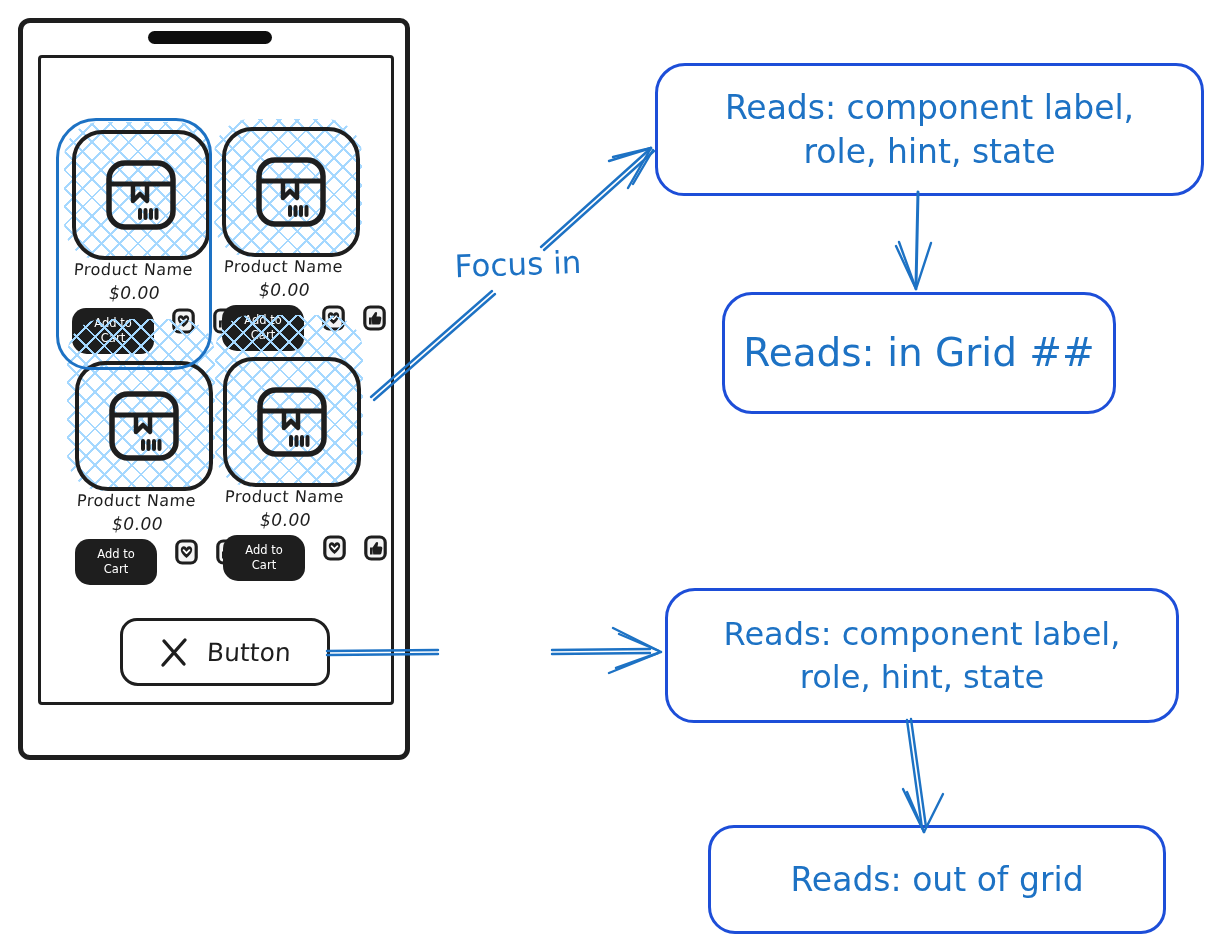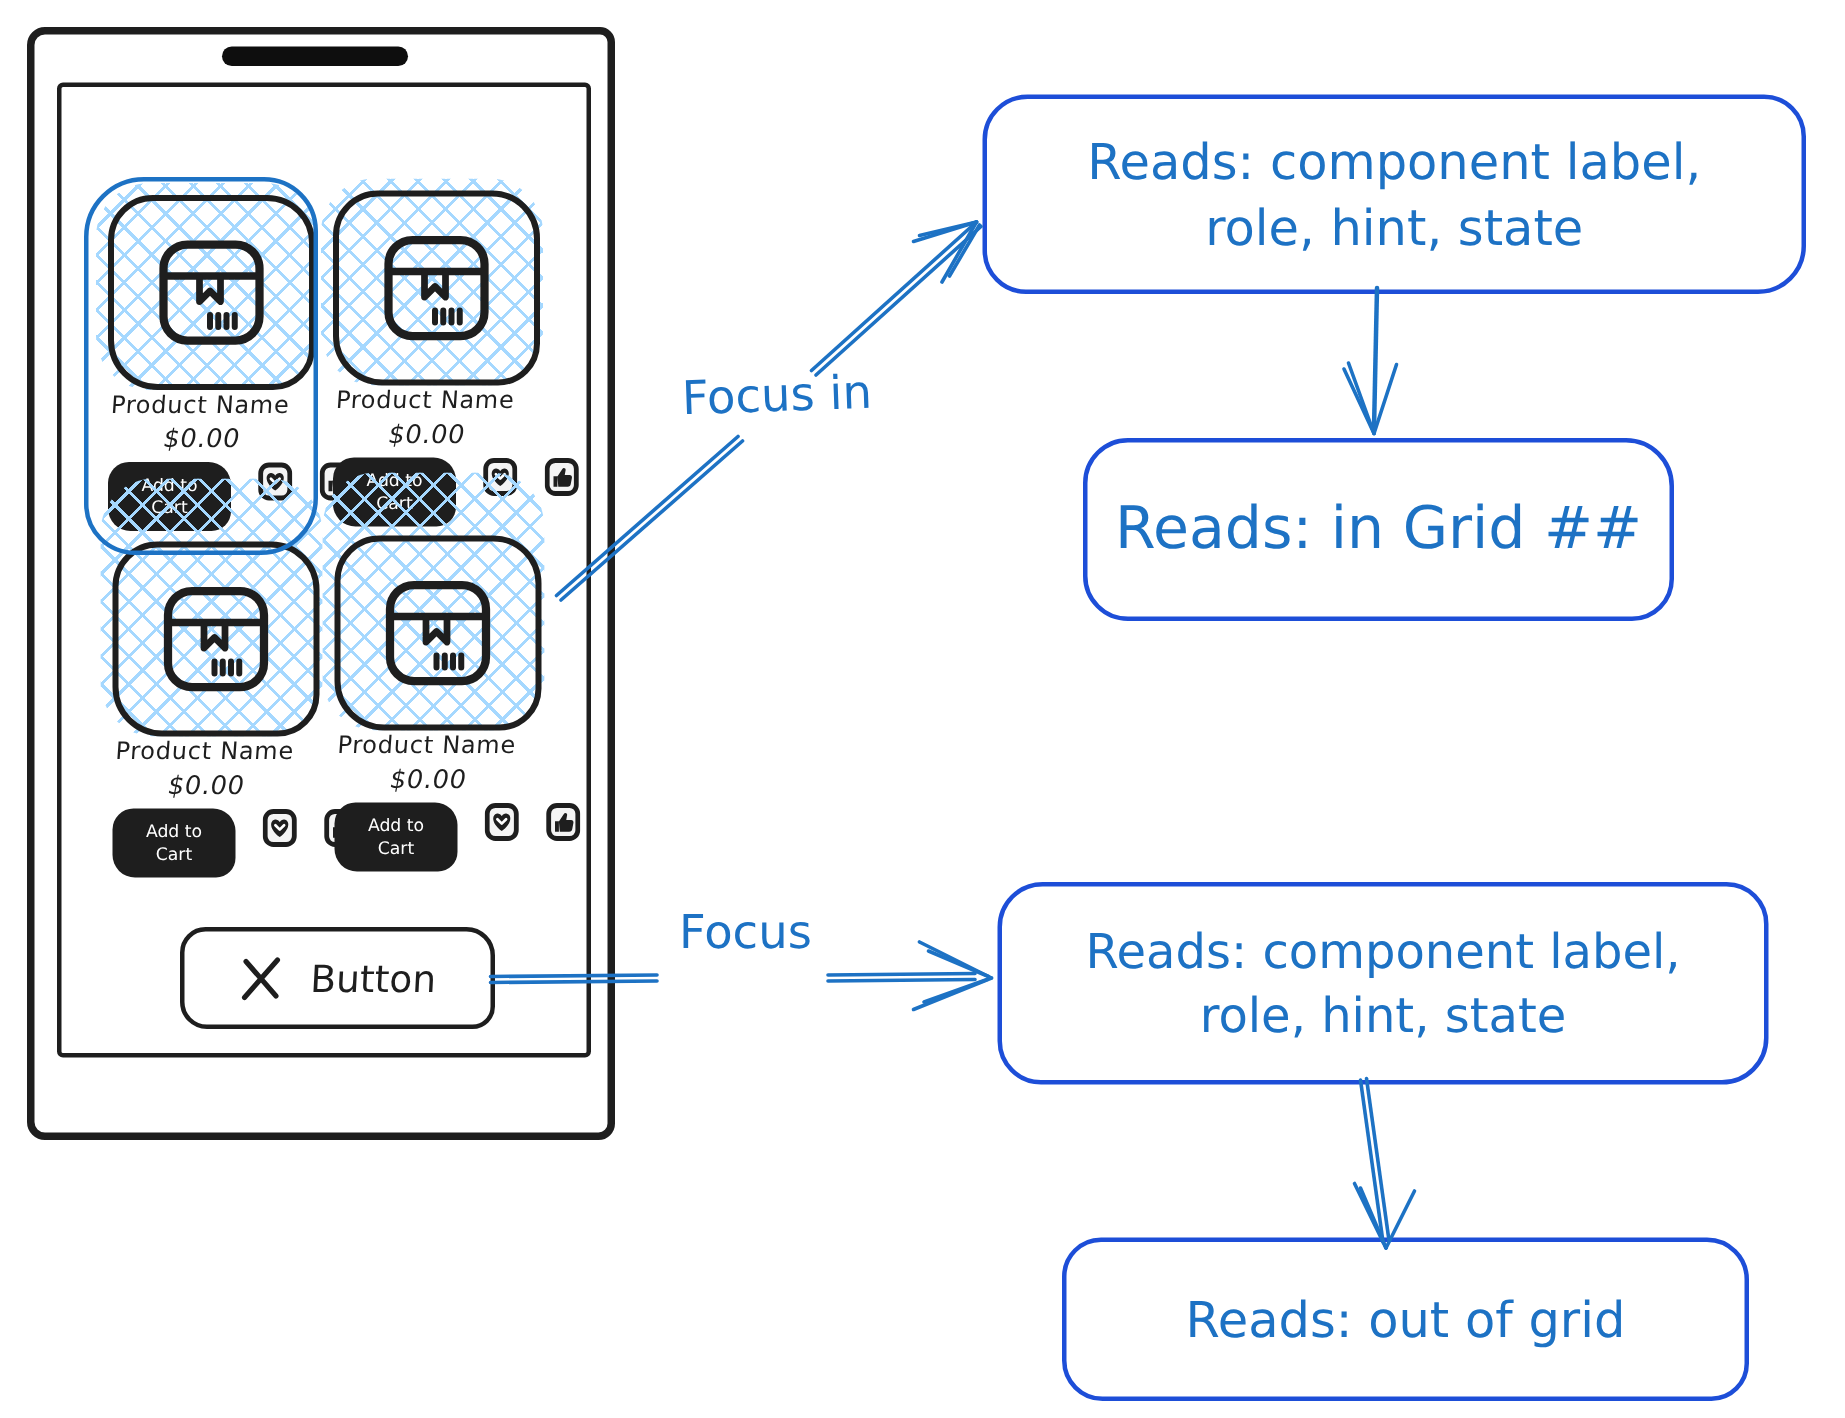--- a/index.html
+++ b/index.html
@@ -205,21 +205,20 @@
         </svg>
         <span class="lbl">Button</span>
       </div>
 
     </div>
   </div>
 
   <div class="flowlabel lbl-in">Focus in</div>
 
   <div class="flowlabel lbl-out">
-    <div>Focus</div>
   </div>
 
   <div class="bluebox box-in-announce">
     <div>Reads: component label,</div>
     <div>role, hint, state</div>
   </div>
 
   <div class="bluebox box-in-result">
     <div>Reads: in Grid ##</div>
   </div>

